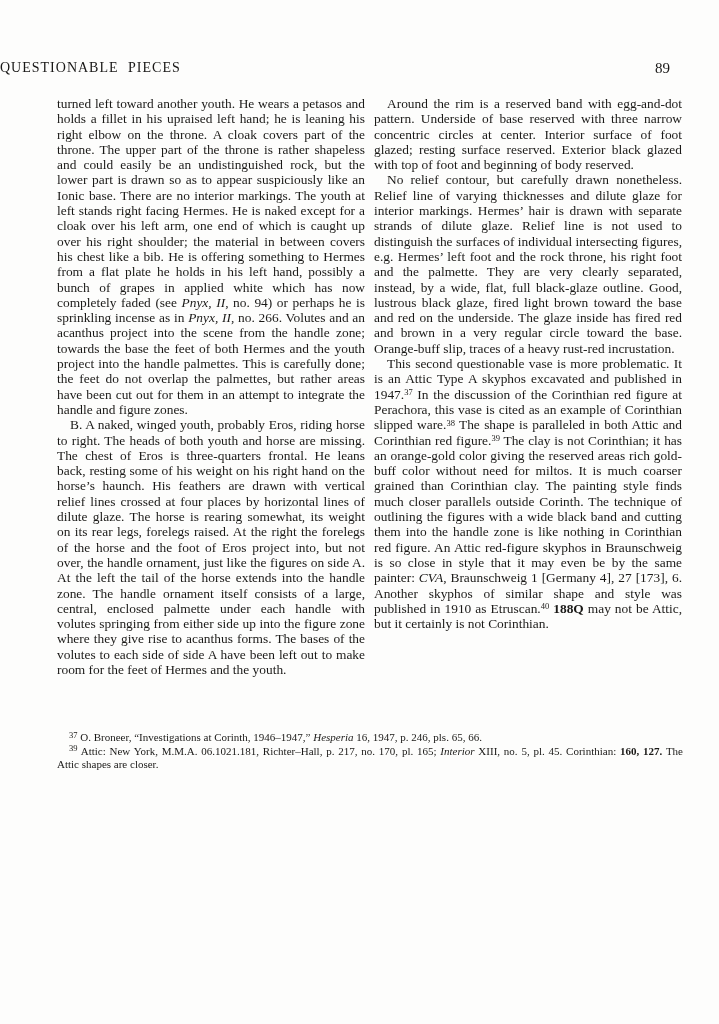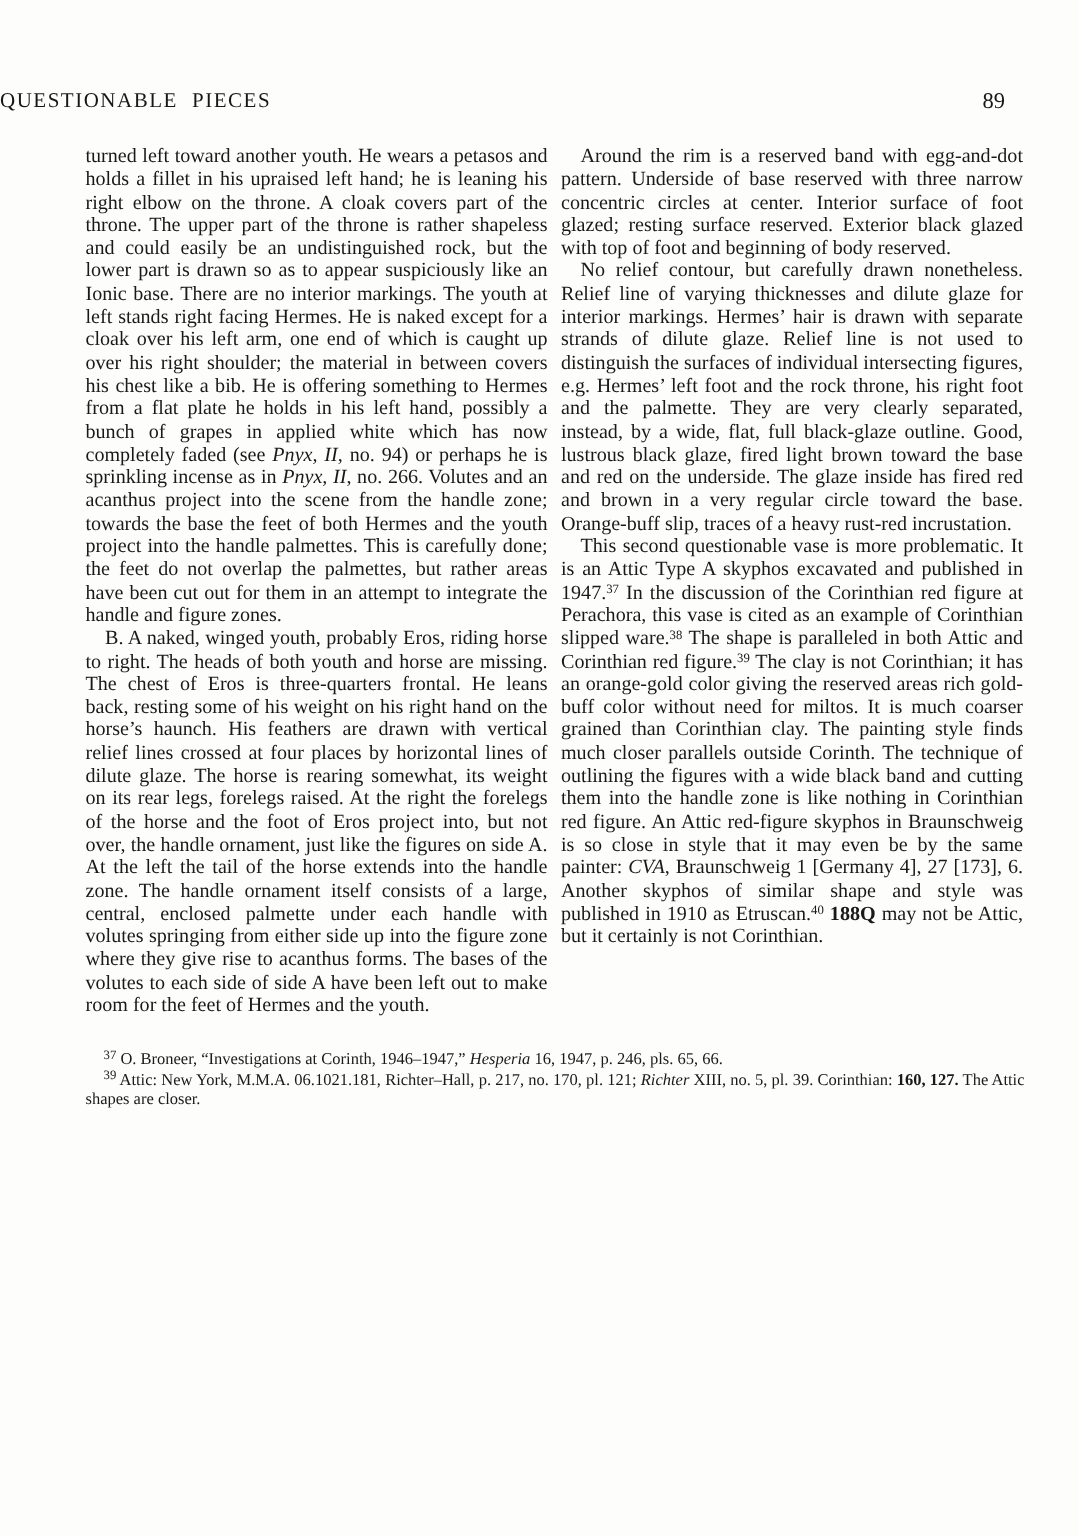--- a/index.html
+++ b/index.html
@@ -55,21 +55,21 @@
     font-size: 8.5px;
     line-height: 0;
     position: relative;
     top: -0.4em;
     vertical-align: baseline;
   }
   em { font-style: italic; }
   strong { font-weight: bold; }
   .footnotes {
     position: absolute;
-    top: 700px; left: 57px;
+    top: 731px; left: 57px;
     width: 626px;
     text-align: justify;
     font-size: 11px;
     line-height: 13.6px;
     color: #1a1917;
   }
   .footnotes p { text-indent: 12px; }
 </style>
 </head>
 <body>
@@ -88,16 +88,16 @@
       </div>
     <div class="col">
         <p class="para indent"><span>Around the rim is a reserved band with egg-and-dot pattern. Underside of base reserved with three narrow concentric circles at center. Interior surface of foot glazed; resting surface reserved. Exterior black glazed with top of foot and beginning of body reserved.</span></p>
         <p class="para indent"><span>No relief contour, but carefully drawn nonetheless. Relief line of varying thicknesses and dilute glaze for interior markings. Hermes’ hair is drawn with separate strands of dilute glaze. Relief line is not used to distinguish the surfaces of individual intersecting figures, e.g. Hermes’ left foot and the rock throne, his right foot and the palmette. They are very clearly separated, instead, by a wide, flat, full black-glaze outline. Good, lustrous black glaze, fired light brown toward the base and red on the underside. The glaze inside has fired red and brown in a very regular circle toward the base. Orange-buff slip, traces of a heavy rust-red incrustation.</span></p>
         <p class="para indent"><span>This second questionable vase is more problematic. It is an Attic Type A skyphos excavated and published in 1947.</span><sup>37</sup><span> In the discussion of the Corinthian red figure at Perachora, this vase is cited as an example of Corinthian slipped ware.</span><sup>38</sup><span> The shape is paralleled in both Attic and Corinthian red figure.</span><sup>39</sup><span> The clay is not Corinthian; it has an orange-gold color giving the reserved areas rich gold-buff color without need for miltos. It is much coarser grained than Corinthian clay. The painting style finds much closer parallels outside Corinth. The technique of outlining the figures with a wide black band and cutting them into the handle zone is like nothing in Corinthian red figure. An Attic red-figure skyphos in Braunschweig is so close in style that it may even be by the same painter: </span><em>CVA</em><span>, Braunschweig 1 [Germany 4], 27 [173], 6. Another skyphos of similar shape and style was published in 1910 as Etruscan.</span><sup>40</sup><span> </span><strong>188Q</strong><span> may not be Attic, but it certainly is not Corinthian.</span></p>
       </div>
   </div>
 
   <div class="footnotes">
       <p class="para"><sup>37</sup><span> O. Broneer, “Investigations at Corinth, 1946–1947,” </span><em>Hesperia</em><span> 16, 1947, p. 246, pls. 65, 66.</span></p>
-      <p class="para"><sup>39</sup><span> Attic: New York, M.M.A. 06.1021.181, Richter–Hall, p. 217, no. 170, pl. 121; </span><em>Richter</em><span> XIII, no. 5, pl. 39. Corinthian: </span><strong>160, 127.</strong><span> The Attic shapes are closer.</span></p>
+      <p class="para"><sup>39</sup><span> Attic: New York, M.M.A. 06.1021.181, Richter–Hall, p. 217, no. 170, pl. 165; </span><em>Interior</em><span> XIII, no. 5, pl. 45. Corinthian: </span><strong>160, 127.</strong><span> The Attic shapes are closer.</span></p>
     </div>
 
 </div>
 
 </body></html>

